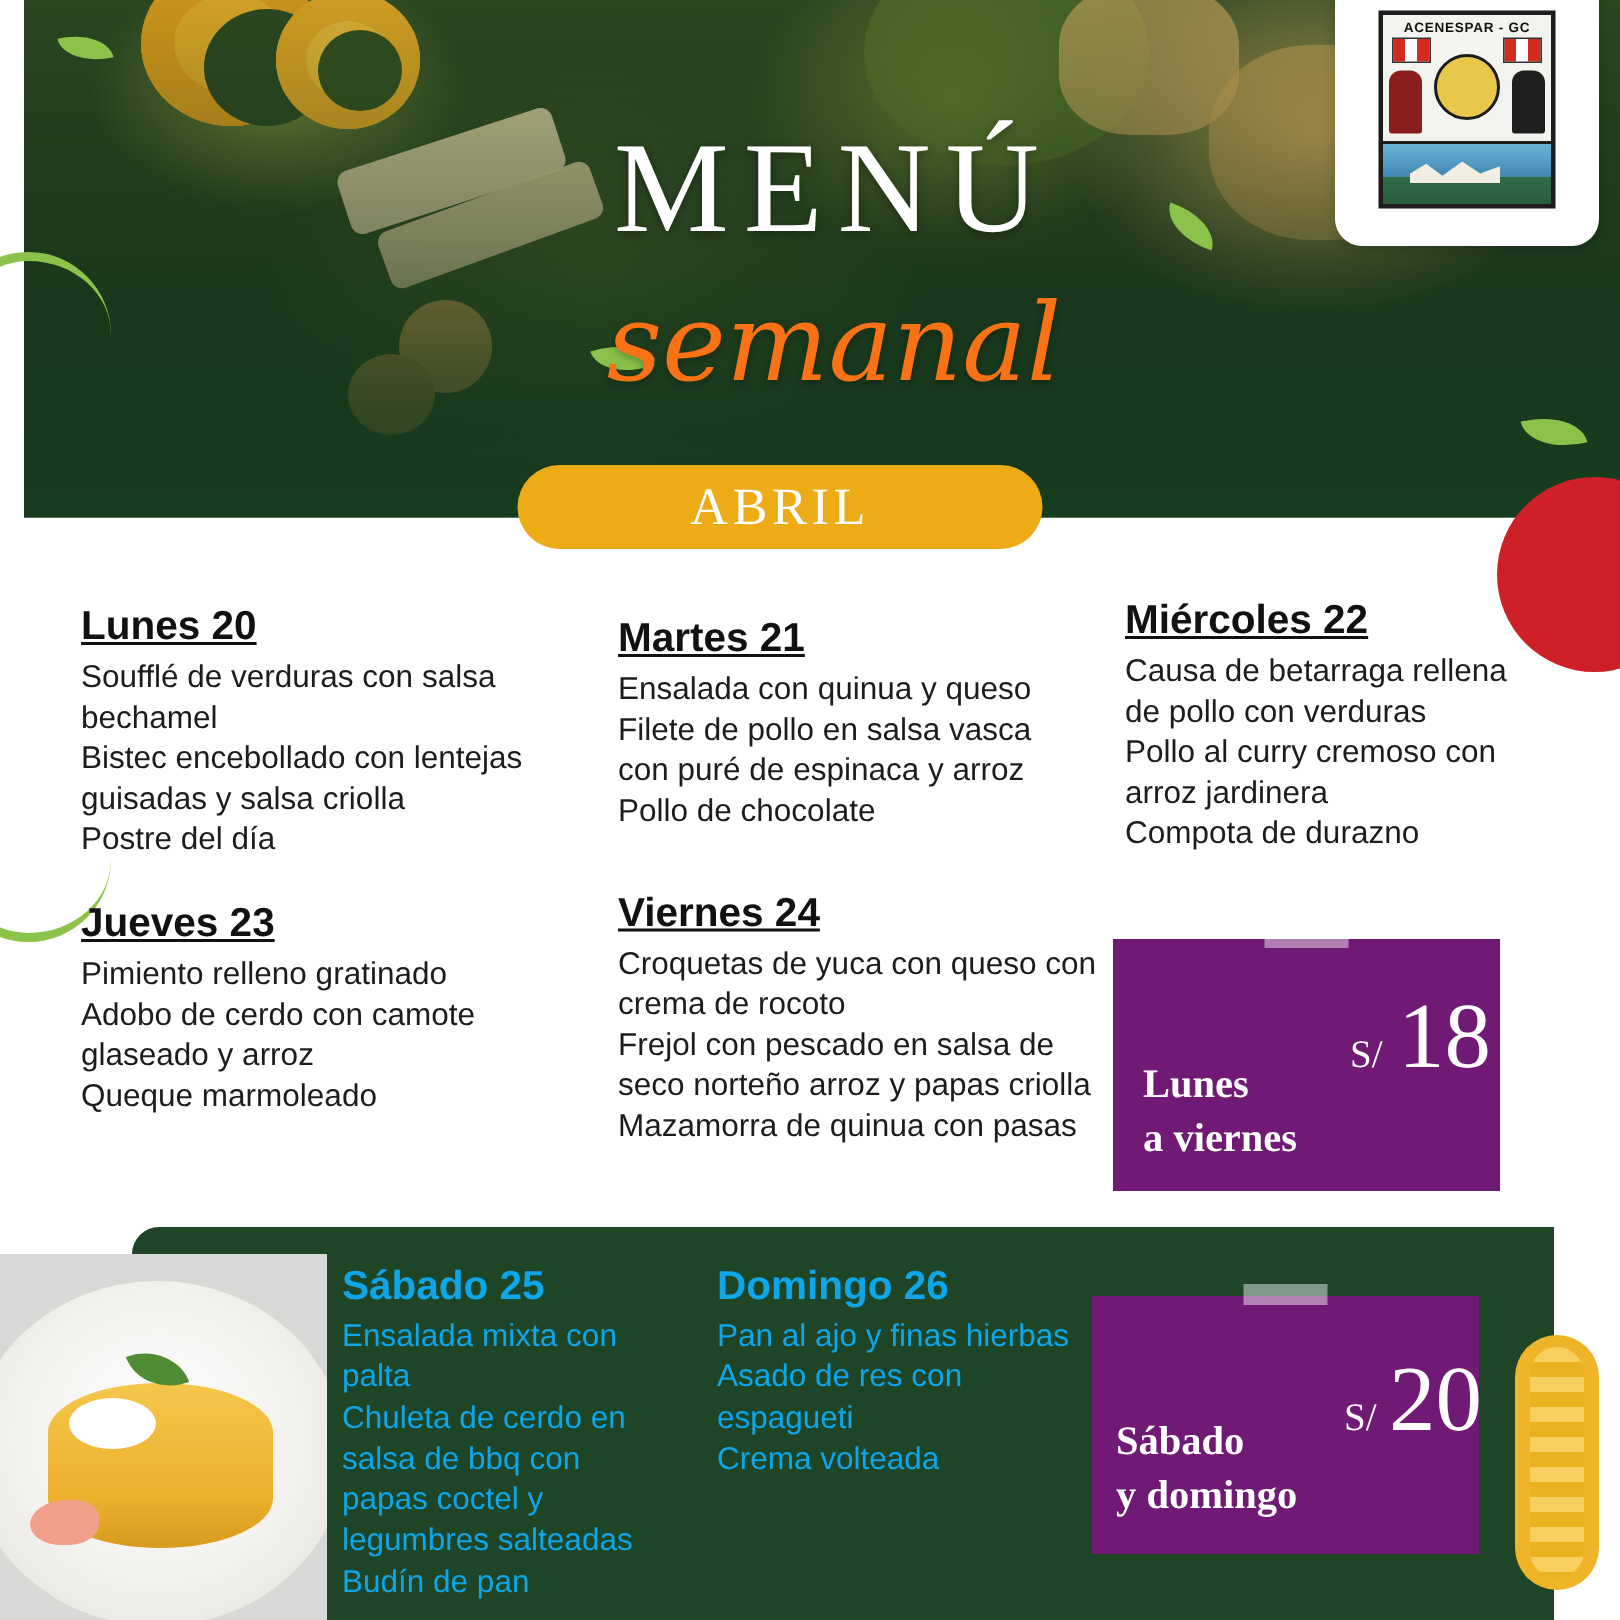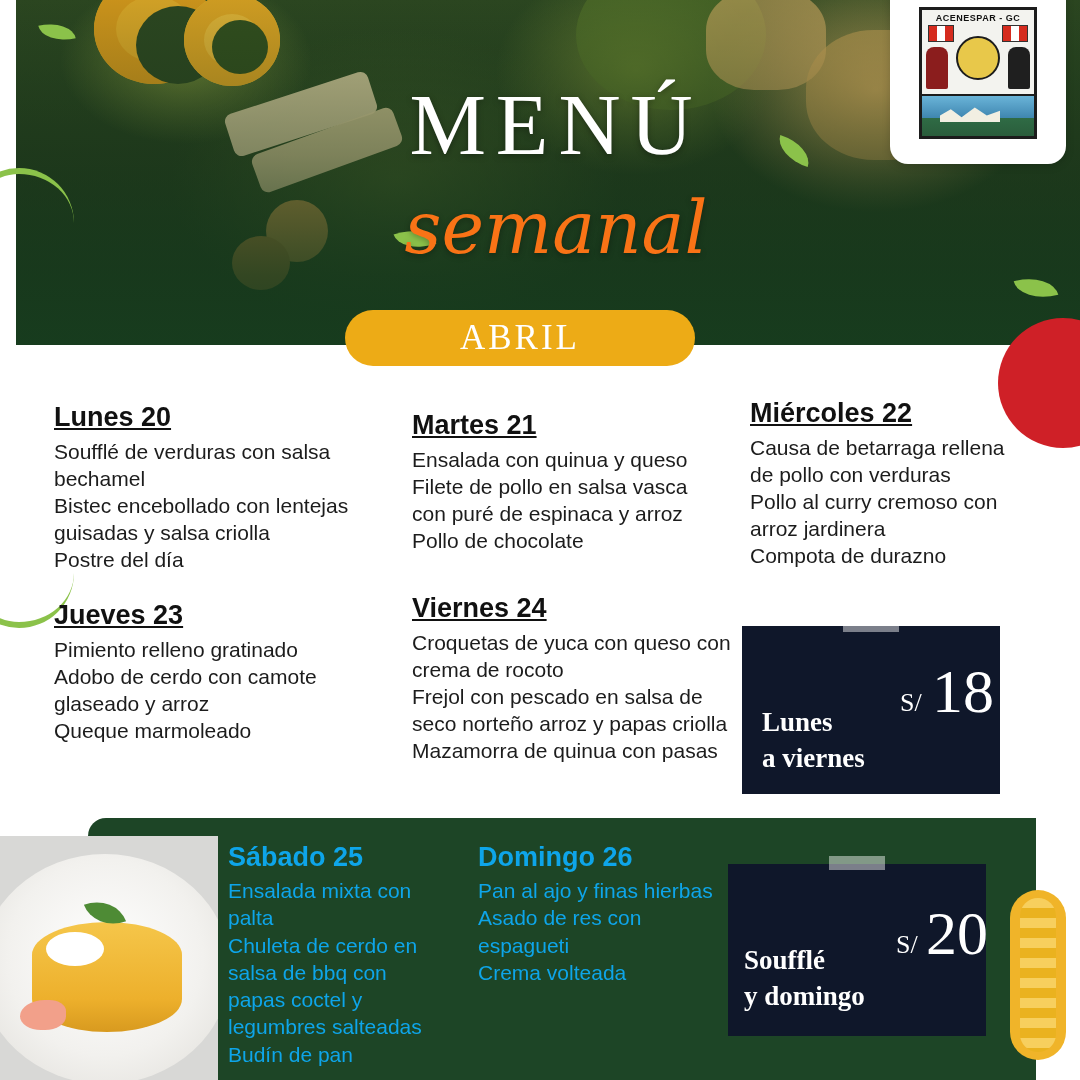--- a/index.html
+++ b/index.html
@@ -197,21 +197,21 @@
 
   .d-mon  { left: 54px;  top: 14px;  width: 310px; }
   .d-tue  { left: 412px; top: 10px;  width: 300px; margin-top: 12px; }
   .d-wed  { left: 750px; top: 10px;  width: 270px; }
   .d-thu  { left: 54px;  top: 212px; width: 320px; }
   .d-fri  { left: 412px; top: 205px; width: 320px; }
 
   
   .price-card {
     position: absolute;
-    background: #0f172a;
+    background: #701a75;
     color: #ffffff;
     z-index: 6;
   }
   .price-card .tape {
     position: absolute; left: 50%; top: -8px; transform: translateX(-50%);
     width: 56px; height: 14px;
     background: rgba(255,255,255,0.45);
   }
   .price-card .lines {
     position: absolute;
@@ -420,21 +420,21 @@
       <div class="w-items">
         <div>Pan al ajo y finas hierbas</div>
         <div>Asado de res con espagueti</div>
         <div>Crema volteada</div>
       </div>
     </div>
 
     <div class="price-card pc2">
       <div class="tape"></div>
       <div class="lines">
-        <div>Soufflé</div>
+        <div>Sábado</div>
         <div>y domingo</div>
       </div>
       <div class="cur">S/</div>
       <div class="amt">20</div>
     </div>
   </div>
 
   <div class="dessert">
     <div class="plate"></div>
     <div class="cake"></div>

